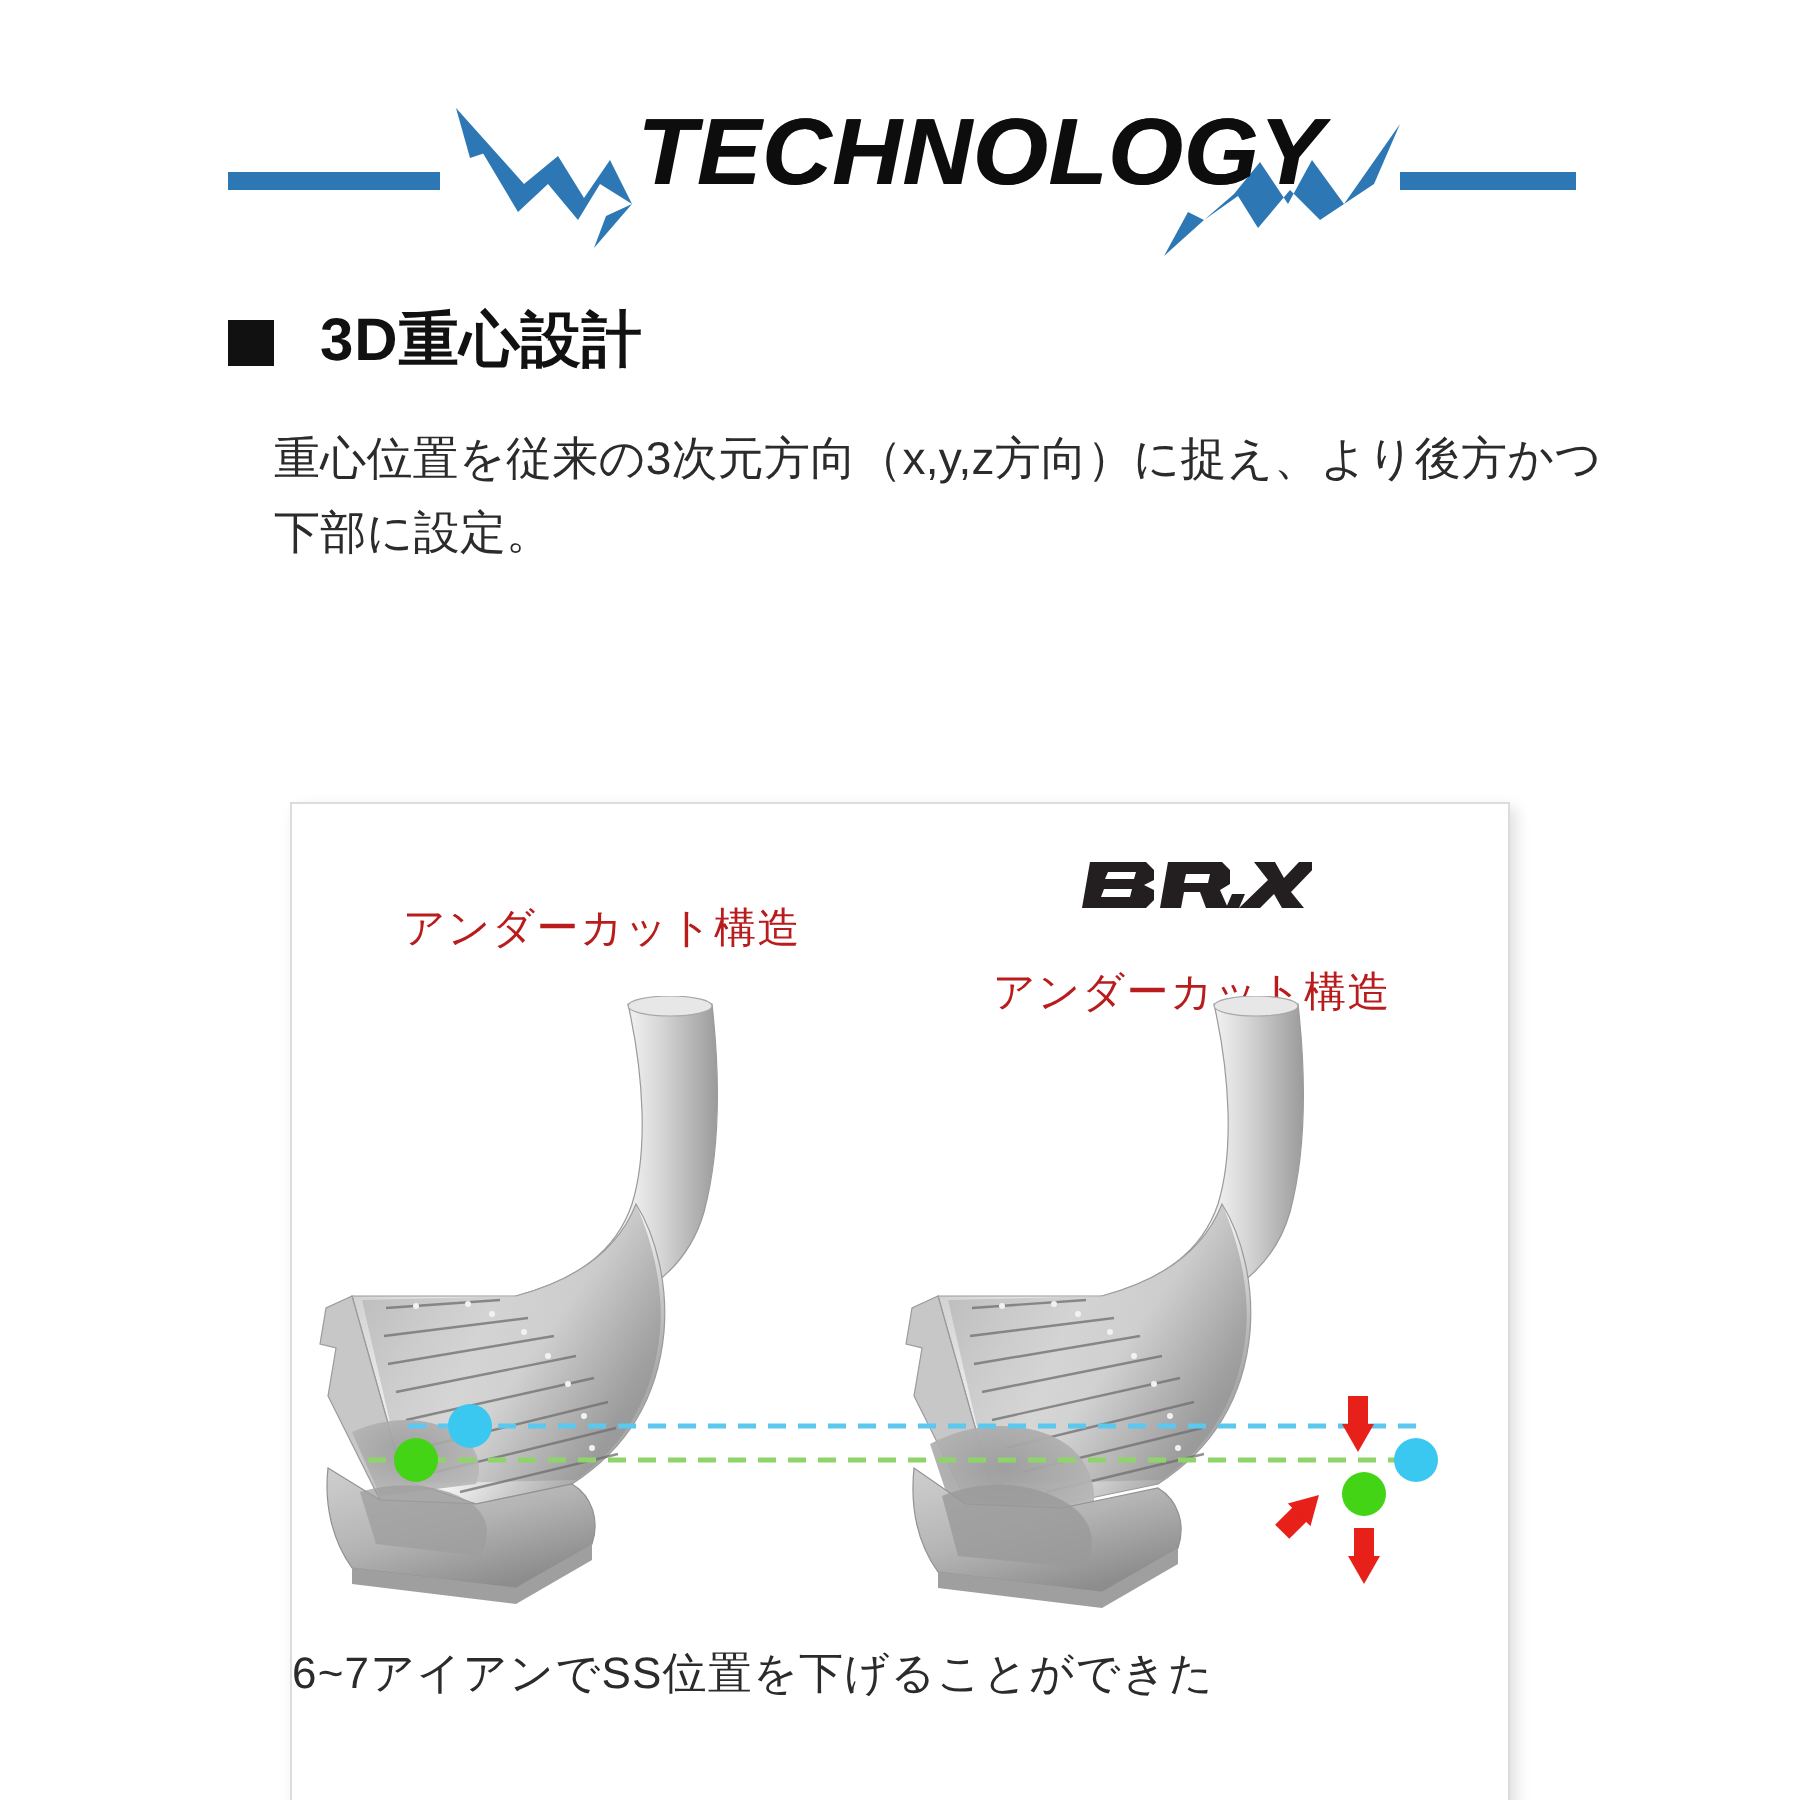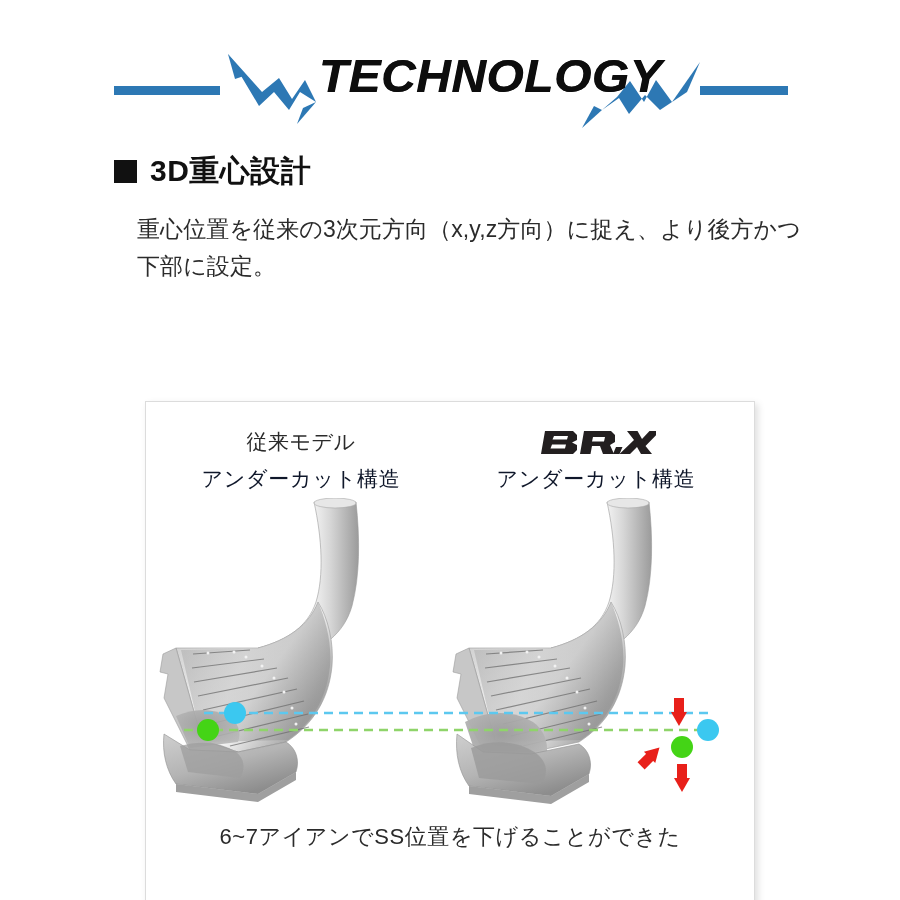--- a/index.html
+++ b/index.html
@@ -51,21 +51,21 @@
     text-shadow: 0.5px 0 0 #0d0d0d;
   }
 
   
   .section-heading {
     position: absolute;
     left: 114px;
     top: 156px;
     display: flex;
     align-items: center;
-    gap: 13px;
+    gap: 23px;
   }
   .sq-bullet {
     width: 23px;
     height: 23px;
     background: #111111;
     display: inline-block;
   }
   .section-heading .htext {
     font-size: 30px;
     font-weight: 700;
@@ -126,24 +126,24 @@
     line-height: 30px;
     letter-spacing: 0.5px;
     height: 32px;
     display: flex;
     align-items: center;
     justify-content: center;
   }
   .head-line2 {
     font-size: 21px;
     font-weight: 500;
-    color: #0f172a;
+    color: #b91c1c;
     line-height: 30px;
     letter-spacing: 0.8px;
-    margin-top: 6px;
+    margin-top: 24px;
   }
 
   
   .brx-logo {
     display: block;
     margin: 0 auto;
   }
 
   
   .club-stage {
@@ -153,21 +153,20 @@
     width: 610px;
     height: 330px;
   }
 
   
   .panel-caption {
     position: absolute;
     left: 0;
     top: 420px;
     width: 100%;
-    text-align: center;
     font-size: 22px;
     font-weight: 500;
     color: #2b2b2b;
     letter-spacing: 0.6px;
   }
 </style>
 </head>
 <body>
 
 <div class="tech-banner">
@@ -196,21 +195,20 @@
 </div>
 
 <div class="body-copy">
   <p>重心位置を従来の3次元方向（x,y,z方向）に捉え、より後方かつ下部に設定。</p>
 </div>
 
 <div class="diagram-panel">
 
   <div class="panel-head">
     <div class="head-col left">
-      <div class="head-line1">従来モデル</div>
       <div class="head-line2">アンダーカット構造</div>
     </div>
     <div class="head-col right">
       <div class="head-line1">
         <svg class="brx-logo" width="120" height="30" viewBox="0 0 240 60" xmlns="http://www.w3.org/2000/svg">
           <g fill="#231f20">
 
             <path d="M18 8 L74 8 L82 16 L82 26 L72 31 L82 36 L82 46 L74 54 L10 54 L18 8 Z
                      M36 18 L33 25 L62 25 L64 18 Z
                      M32 35 L29 43 L58 43 L60 35 Z"></path>

